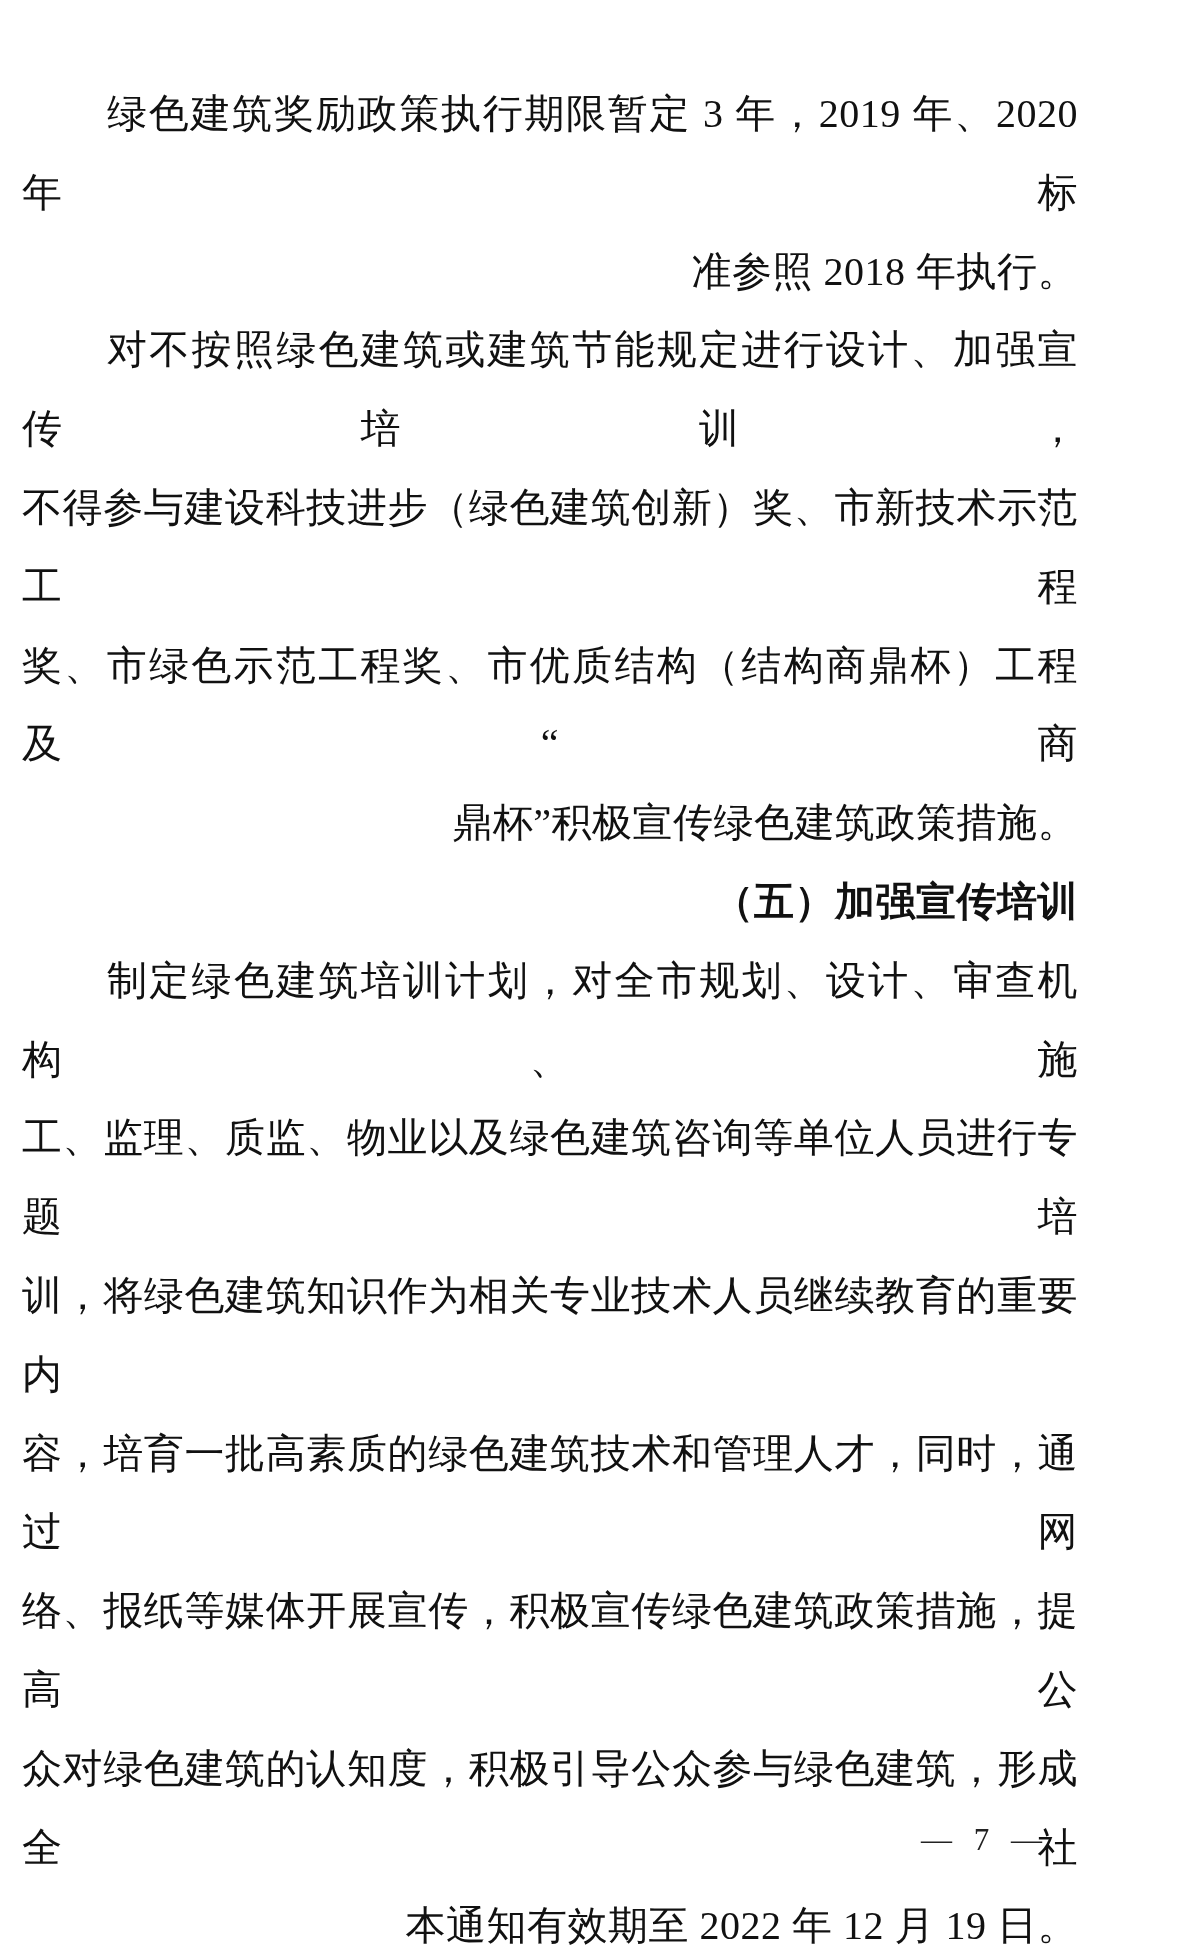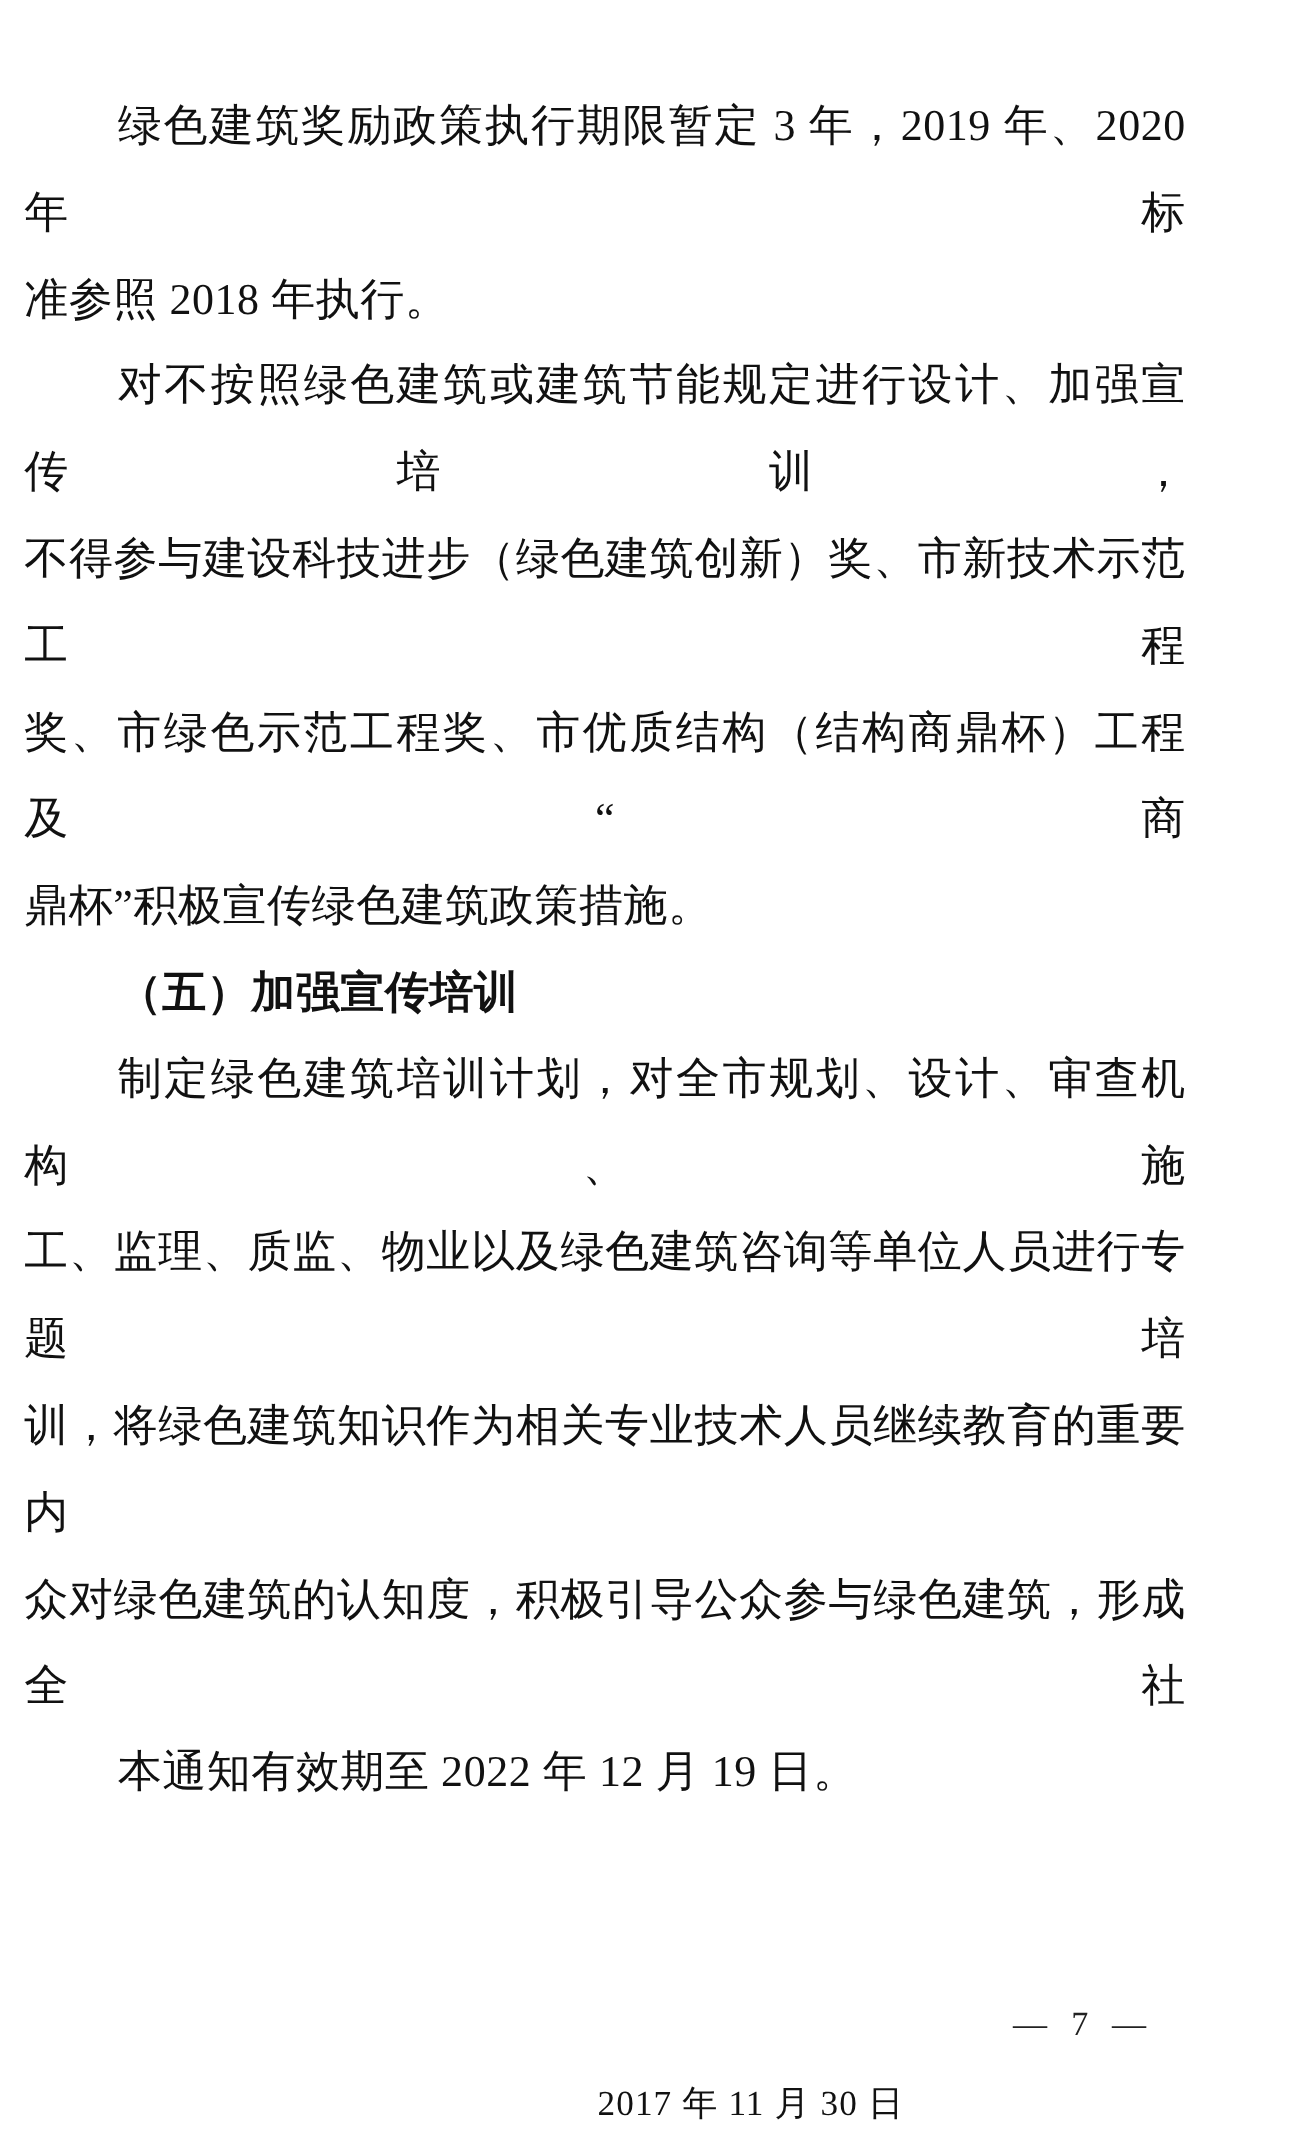--- a/index.html
+++ b/index.html
@@ -19,21 +19,21 @@
   .body-text {
     position: absolute;
     left: 22px;
     right: 22px;
     top: 75px;
   }
   .line {
     font-size: 40px;
     line-height: 78.8px;
     letter-spacing: 0.5px;
-    text-align: left;
+    text-align: right;
   }
   .line.justify {
     text-align: justify;
     text-align-last: justify;
   }
   .line.indent {
     text-indent: 85px;
   }
   .line.heading {
     font-weight: bold;
@@ -67,20 +67,22 @@
     <div class="line justify indent">绿色建筑奖励政策执行期限暂定 3 年，2019 年、2020 年标</div>
     <div class="line">准参照 2018 年执行。</div>
     <div class="line justify indent">对不按照绿色建筑或建筑节能规定进行设计、加强宣传培训，</div>
     <div class="line justify">不得参与建设科技进步（绿色建筑创新）奖、市新技术示范工程</div>
     <div class="line justify">奖、市绿色示范工程奖、市优质结构（结构商鼎杯）工程及“商</div>
     <div class="line">鼎杯”积极宣传绿色建筑政策措施。</div>
     <div class="line heading indent">（五）加强宣传培训</div>
     <div class="line justify indent">制定绿色建筑培训计划，对全市规划、设计、审查机构、施</div>
     <div class="line justify">工、监理、质监、物业以及绿色建筑咨询等单位人员进行专题培</div>
     <div class="line justify">训，将绿色建筑知识作为相关专业技术人员继续教育的重要内</div>
+    <div class="line justify">容，培育一批高素质的绿色建筑技术和管理人才，同时，通过网</div>
+    <div class="line justify">络、报纸等媒体开展宣传，积极宣传绿色建筑政策措施，提高公</div>
     <div class="line justify">众对绿色建筑的认知度，积极引导公众参与绿色建筑，形成全社</div>
     <div class="line indent">本通知有效期至 2022 年 12 月 19 日。</div>
 
     <div class="date-line">2017 年 11 月 30 日</div>
 
   </div>
 
   <div class="footer-pagenum"><span>—</span> <span>7</span> <span>—</span></div>
 
 </div>

